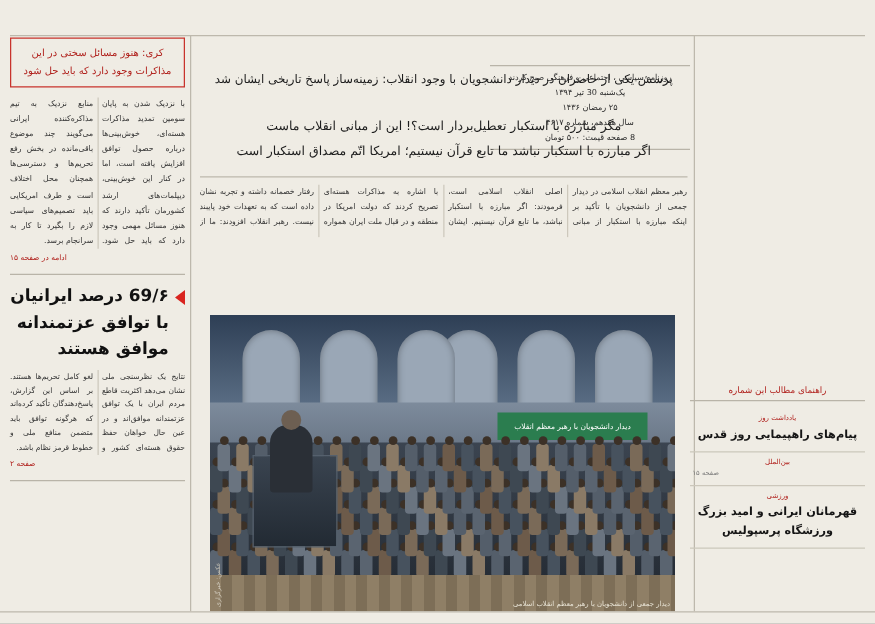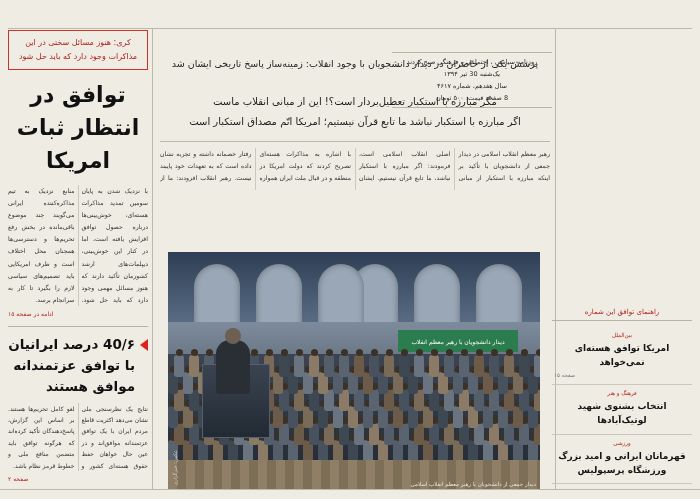--- a/index.html
+++ b/index.html
@@ -365,40 +365,40 @@
 </style>
 </head>
 <body>
 
 <div class="page">
 
   <div class="masthead">
     <div class="masthead-meta">
       <div>روزنامه سیاسی ، اجتماعی و فرهنگی صبح کردند</div>
       <div>یک‌شنبه 30 تیر ۱۳۹۴</div>
+      <div>۲۵ رمضان ۱۴۳۶</div>
       <div>سال هفدهم، شماره ۴۶۱۷</div>
       <div>8 صفحه قیمت: ۵۰۰ تومان</div>
     </div>
   </div>
 
   <div class="rule-v" style="top:28px; left:152px; height:462px;"></div>
   <div class="rule-v" style="top:28px; right:144px; height:462px;"></div>
   <div class="rule-h" style="top:28px; left:8px; right:8px;"></div>
 
   <div class="sidebar">
     <div class="side-kicker">کری: هنوز مسائل سختی در این مذاکرات وجود دارد که باید حل شود</div>
-    <div class="side-headline">توافق در انتظار ثبات امریکا</div>
     <div class="side-body">با نزدیک شدن به پایان سومین تمدید مذاکرات هسته‌ای، خوش‌بینی‌ها درباره حصول توافق افزایش یافته است، اما در کنار این خوش‌بینی، دیپلمات‌های ارشد کشورمان تأکید دارند که هنوز مسائل مهمی وجود دارد که باید حل شود. منابع نزدیک به تیم مذاکره‌کننده ایرانی می‌گویند چند موضوع باقی‌مانده در بخش رفع تحریم‌ها و دسترسی‌ها همچنان محل اختلاف است و طرف امریکایی باید تصمیم‌های سیاسی لازم را بگیرد تا کار به سرانجام برسد.</div>
     <div class="side-more">ادامه در صفحه ۱۵</div>
 
     <div class="side-sep"></div>
 
     <div class="side-sub-head">
       <div class="red-tri"></div>
-      <div class="side-sub-title">40/۶ درصد ایرانیان با توافق عزتمندانه موافق هستند</div>
+      <div class="side-sub-title">69/۶ درصد ایرانیان با توافق عزتمندانه موافق هستند</div>
     </div>
     <div class="side-small-body">نتایج یک نظرسنجی ملی نشان می‌دهد اکثریت قاطع مردم ایران با یک توافق عزتمندانه موافق‌اند و در عین حال خواهان حفظ حقوق هسته‌ای کشور و لغو کامل تحریم‌ها هستند. بر اساس این گزارش، پاسخ‌دهندگان تأکید کرده‌اند که هرگونه توافق باید متضمن منافع ملی و خطوط قرمز نظام باشد.</div>
     <div class="side-more">صفحه ۲</div>
 
     <div class="side-sep"></div>
 
   </div>
 
   <div class="main">
     <div class="main-kicker">پرسش یکی از حاضران در دیدار دانشجویان با وجود انقلاب: زمینه‌ساز پاسخ تاریخی ایشان شد</div>
@@ -725,33 +725,32 @@
         <div class="ph-head" style="left: 367.5px; bottom: 106px;"></div>
       </div>
     <div class="ph-podium"></div>
     <div class="ph-figure"></div>
     <div class="ph-floor"></div>
     <div class="ph-caption">دیدار جمعی از دانشجویان با رهبر معظم انقلاب اسلامی</div>
     <div class="ph-credit">عکس: خبرگزاری</div>
   </div>
 
   <div class="index-panel">
-    <div class="idx-head">راهنمای توافق این شماره</div>
-
+    <div class="idx-head">راهنمای مطالب این شماره</div>
+
+    <div class="idx-item">
+      <div class="idx-cat">یادداشت روز</div>
+      <div class="idx-title">پیام‌های راهپیمایی روز قدس</div>
+    </div>
 
     <div class="idx-item">
       <div class="idx-cat">بین‌الملل</div>
-      <div class="idx-title">امریکا توافق هسته‌ای نمی‌خواهد</div>
       <div class="idx-page">صفحه ۱۵</div>
     </div>
 
-    <div class="idx-item">
-      <div class="idx-cat">فرهنگ و هنر</div>
-      <div class="idx-title">انتخاب بشنوی شهید لوتیک‌آبادها</div>
-    </div>
 
     <div class="idx-item">
       <div class="idx-cat">ورزشی</div>
       <div class="idx-title">قهرمانان ایرانی و امید بزرگ ورزشگاه پرسپولیس</div>
 
     </div>
   </div>
 
   <div class="bottom-strip"></div>
 </div>

